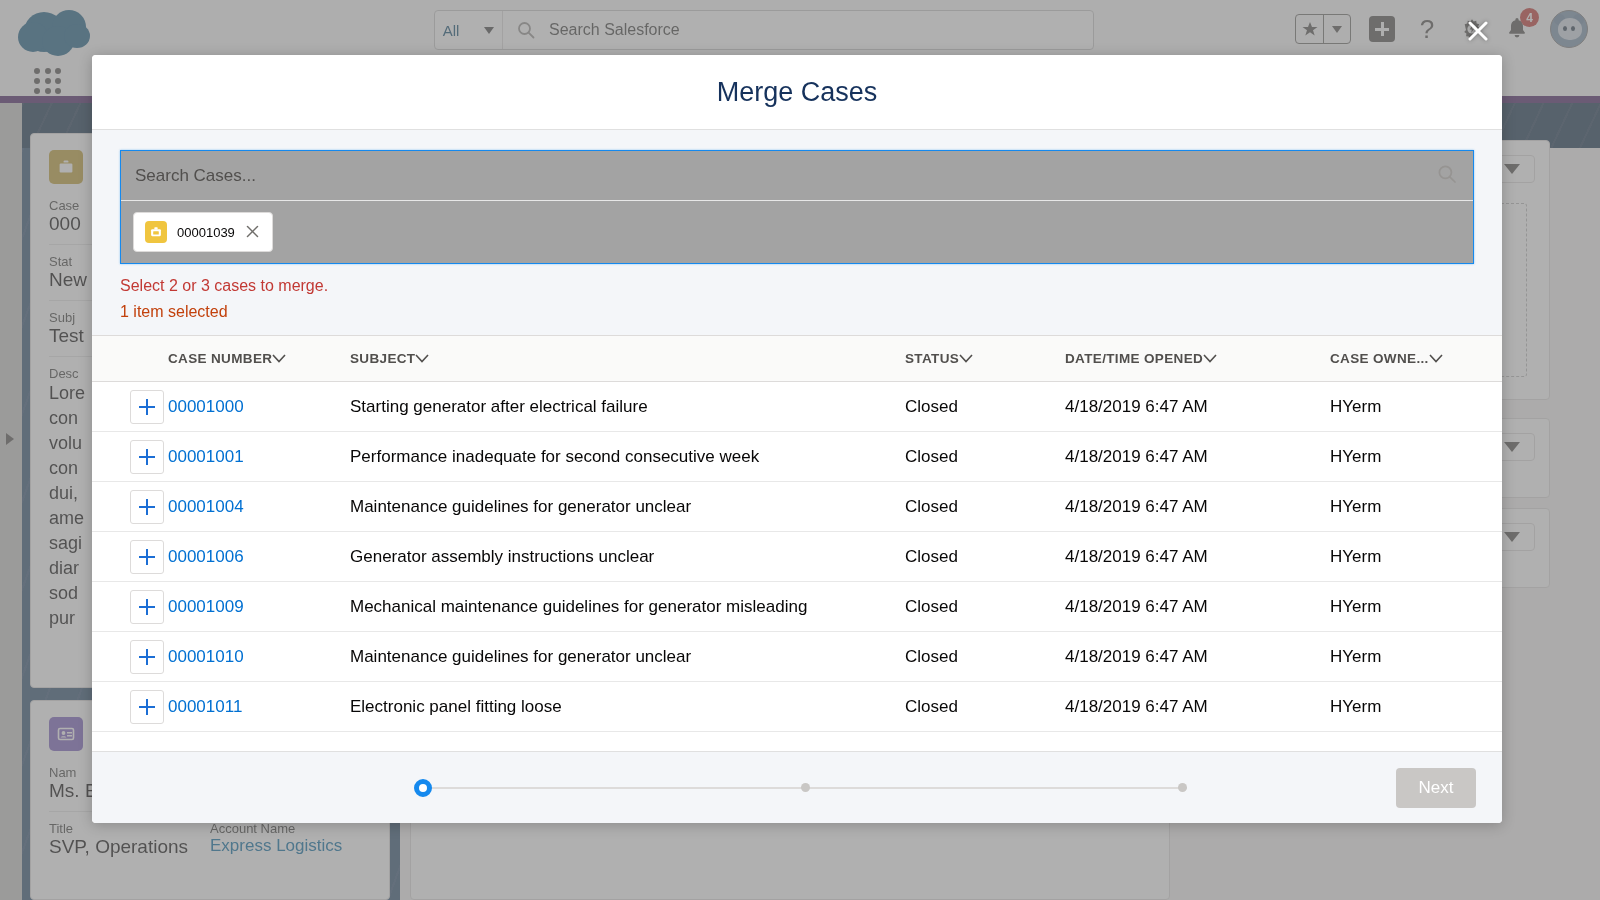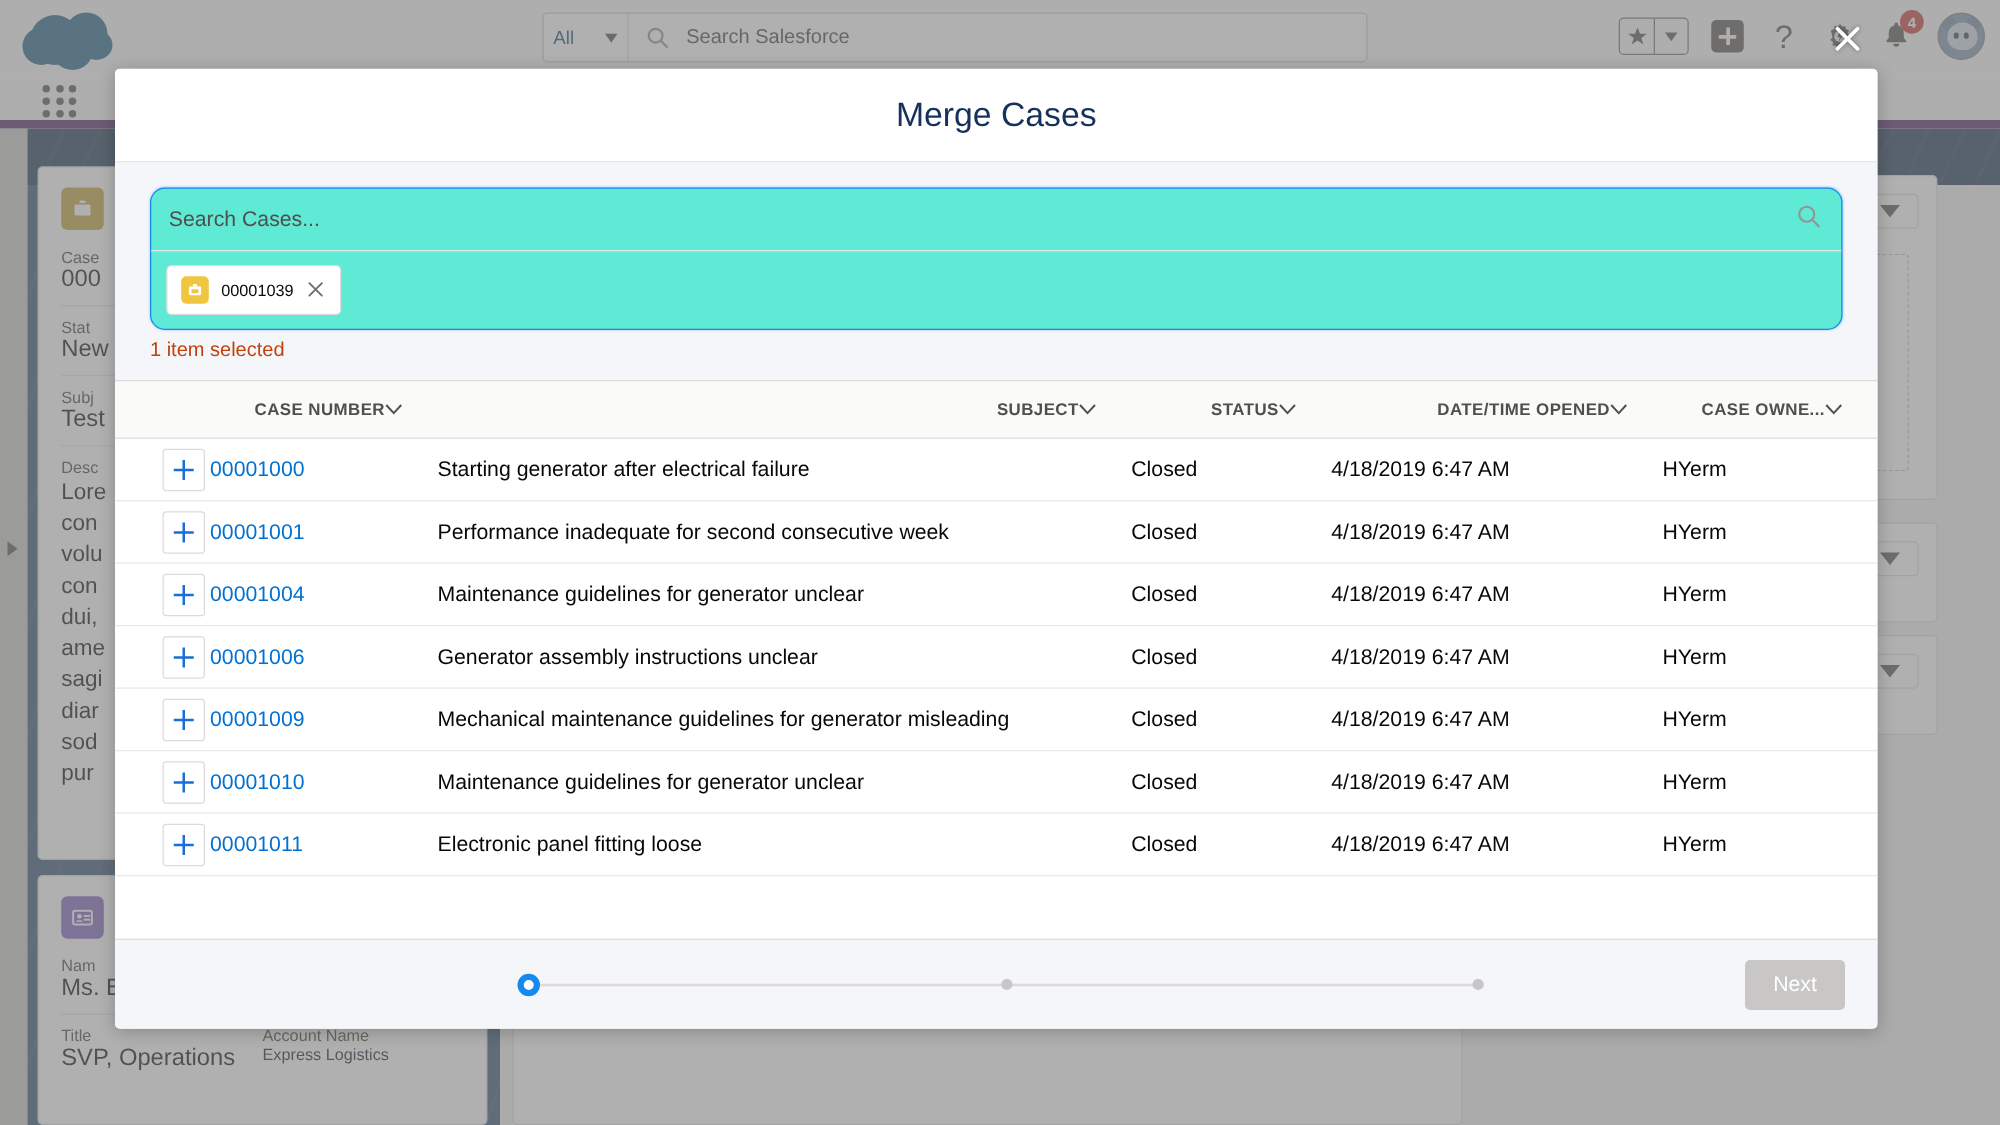--- a/index.html
+++ b/index.html
@@ -94,21 +94,21 @@
   .card-feed { left: 410px; top: 700px; width: 760px; height: 200px; z-index: 5; }
   .card-right-1 { left: 1190px; top: 140px; width: 360px; height: 260px; z-index: 5; }
   .card-right-2 { left: 1190px; top: 418px; width: 360px; height: 80px; z-index: 5; }
   .card-right-3 { left: 1190px; top: 508px; width: 360px; height: 80px; z-index: 5; }
 
   .obj-icon { width: 34px; height: 34px; border-radius: 5px; display:flex; align-items:center; justify-content:center; }
   .obj-case { background: #bfa035; }
   .obj-contact { background: #7a5fbd; }
   .fld-label { font-size: 13px; color: #3e3e3c; }
   .fld-value { font-size: 19px; color: #080707; font-weight: 400; }
-  .fld-link { font-size: 13px; color: #0f172a; }
+  .fld-link { font-size: 17px; color: #0369a1; }
   .divider { height: 1px; background: #e5e5e5; margin: 9px 0; }
   .desc-line { font-size: 18px; color: #080707; line-height: 25px; white-space: nowrap; }
   .mini-btn {
     width: 46px; height: 28px; border: 1px solid #dddbda; border-radius: 4px; background: #fff;
     display:flex; align-items:center; justify-content:center;
   }
   .tri-dn { width: 0; height: 0; border-left: 8px solid transparent; border-right: 8px solid transparent; border-top: 10px solid #514f4d; }
   .dashed-box { border: 1px dashed #b9b9b9; border-radius: 3px; }
 
   
@@ -124,21 +124,21 @@
   }
   .modal-title { font-size: 27px; color: #16325c; font-weight: 400; }
   .modal-close {
     position: absolute; z-index: 140; left: 1462px; top: 15px; width: 32px; height: 32px;
     display: flex; align-items: center; justify-content: center;
   }
   .modal-close svg { filter: drop-shadow(0 0 2px rgba(0,0,0,0.35)); }
 
   .search-block { background: #f4f6f9; padding: 20px 28px 14px 28px; flex: 0 0 auto; }
   .lookup {
-    border: 1px solid #1589ee; border-radius: 12px; background: #5eead4;
+    border: 1px solid #1589ee; border-radius: 0; background: #a3a3a3;
     box-shadow: 0 0 2px rgba(21,137,238,0.45);
   }
   .lookup-input-row { height: 50px; display: flex; align-items: center; border-bottom: 1px solid #e7e7e7; }
   .lookup-ph { flex: 1; padding-left: 14px; font-size: 17px; color: #514f4d; }
   .lookup-mag { padding-right: 16px; }
   .pill-row { min-height: 62px; display: flex; align-items: center; padding: 0 12px; }
   .pill {
     display: inline-flex; align-items: center; gap: 10px; height: 40px;
     border: 1px solid #dddbda; border-radius: 4px; background: #fff; padding: 0 11px;
   }
@@ -149,21 +149,21 @@
   .sel-text { margin-top: 8px; font-size: 16px; color: #c2410c; }
 
   
   .table-wrap { flex: 1 1 auto; overflow: hidden; background: #fff; }
   table { width: 100%; border-collapse: collapse; table-layout: fixed; }
   thead th {
     background: #fafaf9; border-bottom: 1px solid #dddbda; border-top: 1px solid #dddbda;
     height: 46px; font-size: 13.5px; font-weight: 700; color: #514f4d;
     letter-spacing: 0.35px; text-align: left; vertical-align: middle; padding: 0;
   }
-  .th-inner { display: flex; align-items: center; justify-content: flex-end; padding-right: 28px; }
+  .th-inner { display: flex; align-items: center; justify-content: flex-start; padding-right: 28px; }
   .th-label { white-space: nowrap; overflow: hidden; text-overflow: ellipsis; }
   tbody td {
     height: 50px; border-bottom: 1px solid #e8e8e8; font-size: 17px; color: #080707;
     vertical-align: middle; padding: 0;
   }
   .col-act  { width: 76px; }
   .col-num  { width: 182px; }
   .col-sub  { width: 555px; }
   .col-stat { width: 160px; }
   .col-date { width: 265px; }
@@ -420,20 +420,21 @@
           <span class="pill-text">00001039</span>
           <span class="pill-x">
             <svg width="15" height="15" viewBox="0 0 15 15">
                 <line x1="2.5" y1="2.5" x2="12.5" y2="12.5" stroke="#706e6b" stroke-width="1.5" stroke-linecap="round"></line>
                 <line x1="12.5" y1="2.5" x2="2.5" y2="12.5" stroke="#706e6b" stroke-width="1.5" stroke-linecap="round"></line>
               </svg>
           </span>
         </div>
       </div>
     </div>
+    <div class="err-text">Select 2 or 3 cases to merge.</div>
     <div class="sel-text">1 item selected</div>
   </div>
 
   <div class="table-wrap">
     <table>
       <colgroup>
         <col class="col-act">
           <col class="col-num">
           <col class="col-sub">
           <col class="col-stat">

